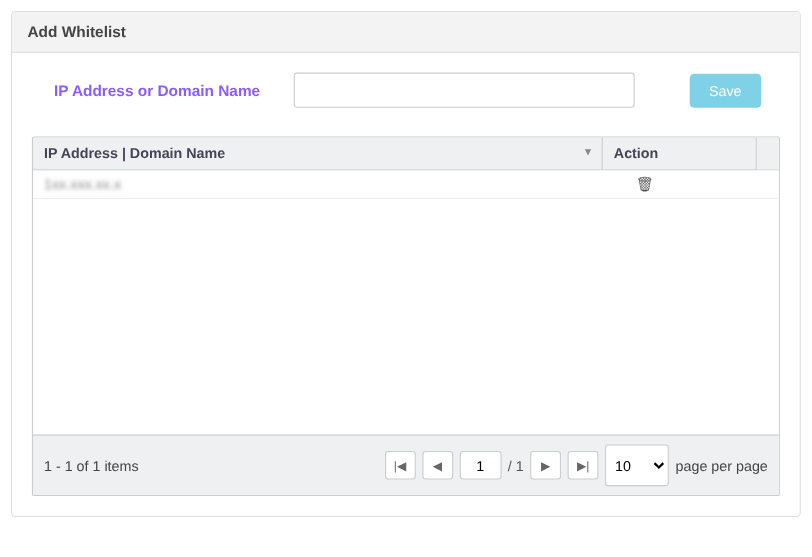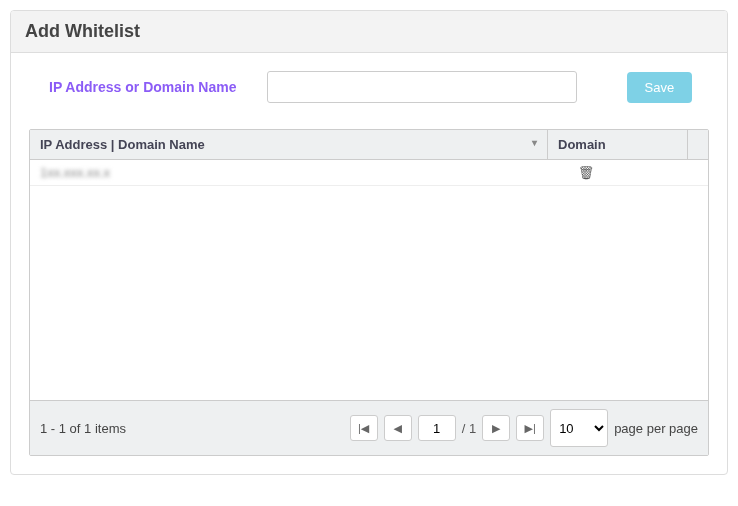--- a/index.html
+++ b/index.html
@@ -15,21 +15,21 @@
     width: 718px;
     border: 1px solid #ddd;
     border-radius: 4px;
     overflow: hidden;
   }
   .panel-header {
     background: #f3f3f3;
     border-bottom: 1px solid #ddd;
     padding: 10px 14px;
     font-weight: bold;
-    font-size: 18px;
+    font-size: 14px;
     color: #444;
   }
   .panel-body {
     padding: 18px;
   }
   .form-row {
     display: flex;
     align-items: center;
     gap: 30px;
     margin-bottom: 26px;
@@ -170,21 +170,21 @@
     </div>
 
     <div class="grid">
 
       <div class="grid-header">
         <div class="grid-header-cell col-ip">
           <span>IP Address | Domain Name</span>
           <span class="sort-arrow">▾</span>
         </div>
         <div class="grid-header-cell col-act">
-          <span>Domain</span>
+          <span>Action</span>
         </div>
         <div class="grid-header-cell col-scroll"></div>
       </div>
 
       <div class="grid-body">
         <div class="grid-row">
           <div class="grid-cell col-ip-body blur">1xx.xxx.xx.x</div>
           <div class="grid-cell col-act-body">
             <span class="trash">🗑</span>
           </div>

